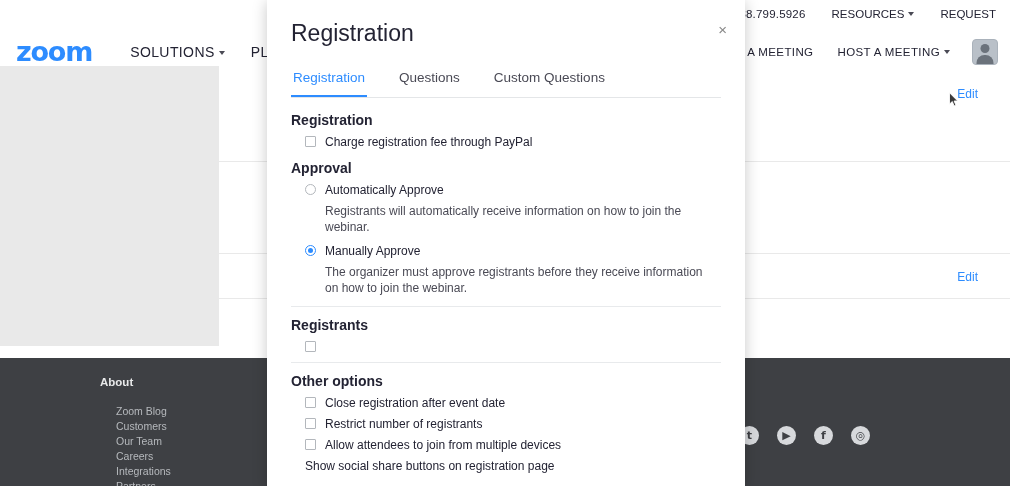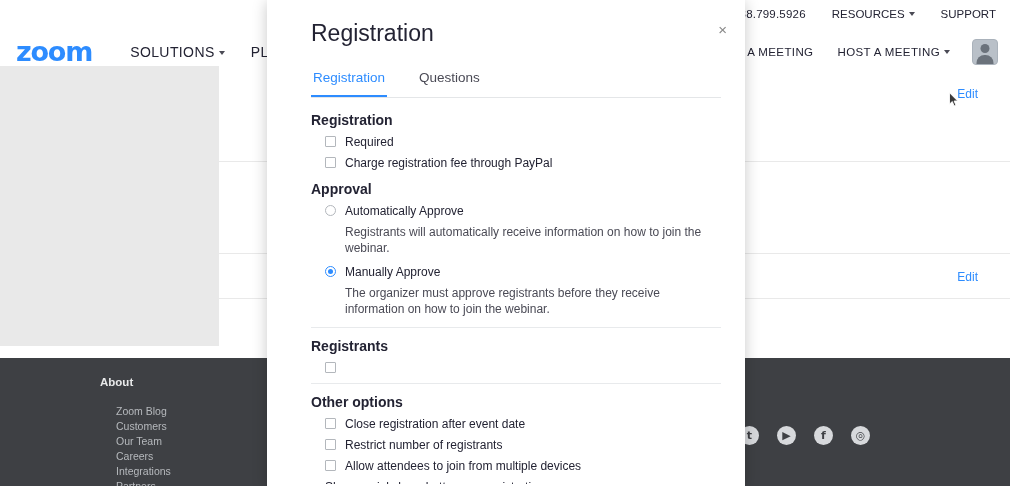--- a/index.html
+++ b/index.html
@@ -129,21 +129,20 @@
     font-size: 11px; font-weight: 700;
     font-family: "DejaVu Sans", sans-serif;
   }
 
   
   .modal {
     position: absolute; left: 267px; top: 0; width: 478px; height: 486px;
     background: #fff;
     box-shadow: 0 2px 14px rgba(0,0,0,.22);
     overflow: hidden;
-    padding-left: 20px;
   }
   .modal-head {
     position: relative; padding: 16px 24px 0 24px;
   }
   .modal-title {
     font-size: 23px; color: #232333; font-weight: 400; margin: 0;
     line-height: 34px;
   }
   .modal-close {
     position: absolute; right: 18px; top: 22px;
@@ -200,21 +199,21 @@
 </style>
 </head>
 <body>
 
 <div class="page">
 
   <div class="topbar">
     <span class="tb-item">REQUEST A DEMO</span>
     <span class="tb-item phone">1.888.799.5926</span>
     <span class="tb-item"><span>RESOURCES</span><span class="caret-dn"></span></span>
-    <span class="tb-item">SUPPORT</span>
+    <span class="tb-item">REQUEST</span>
   </div>
 
   <div class="navbar">
     <div class="logo">zoom</div>
     <div class="nav-links">
       <span class="nav-item"><span>SOLUTIONS</span><span class="caret-dn"></span></span>
       <span class="nav-item">PLANS &amp; PRICING</span>
     </div>
     <div class="nav-right">
       <span class="nav-item">MEETING</span>
@@ -276,29 +275,26 @@
 
   <div class="modal">
     <div class="modal-head">
       <h1 class="modal-title">Registration</h1>
       <span class="modal-close">×</span>
     </div>
 
     <div class="tabs">
       <div class="tab active">Registration</div>
       <div class="tab">Questions</div>
+      <div class="tab">Custom Questions</div>
     </div>
 
     <div class="modal-body">
 
       <div class="sec-title first">Registration</div>
-      <div class="opt">
-        <span class="box"></span>
-        <span>Required</span>
-      </div>
       <div class="opt">
         <span class="box"></span>
         <span>Charge registration fee through PayPal</span>
       </div>
 
       <div class="sec-title">Approval</div>
       <div class="opt">
         <span class="radio"></span>
         <span>Automatically Approve</span>
       </div>

